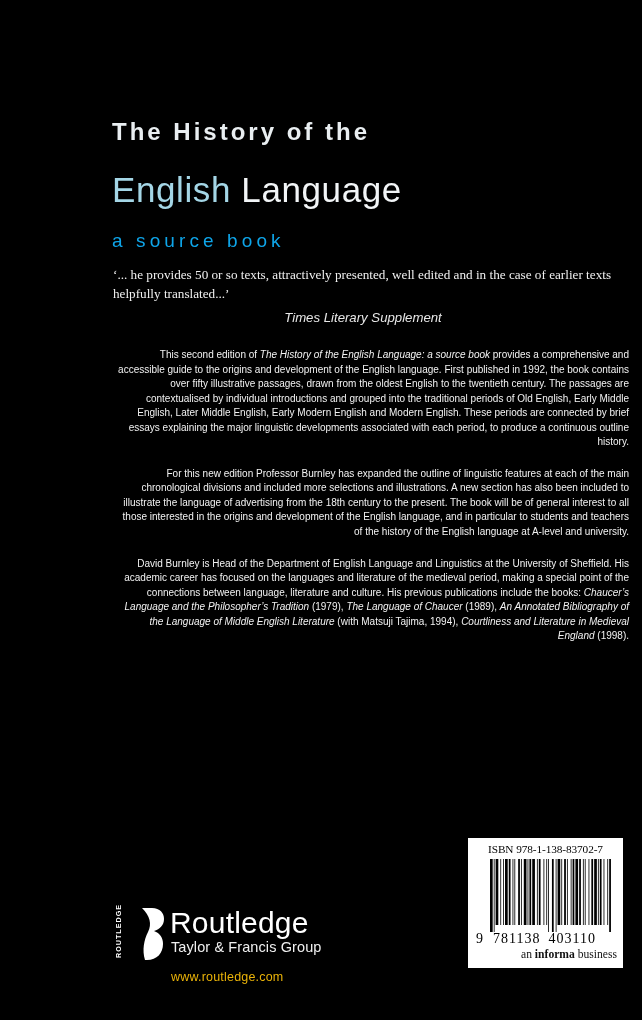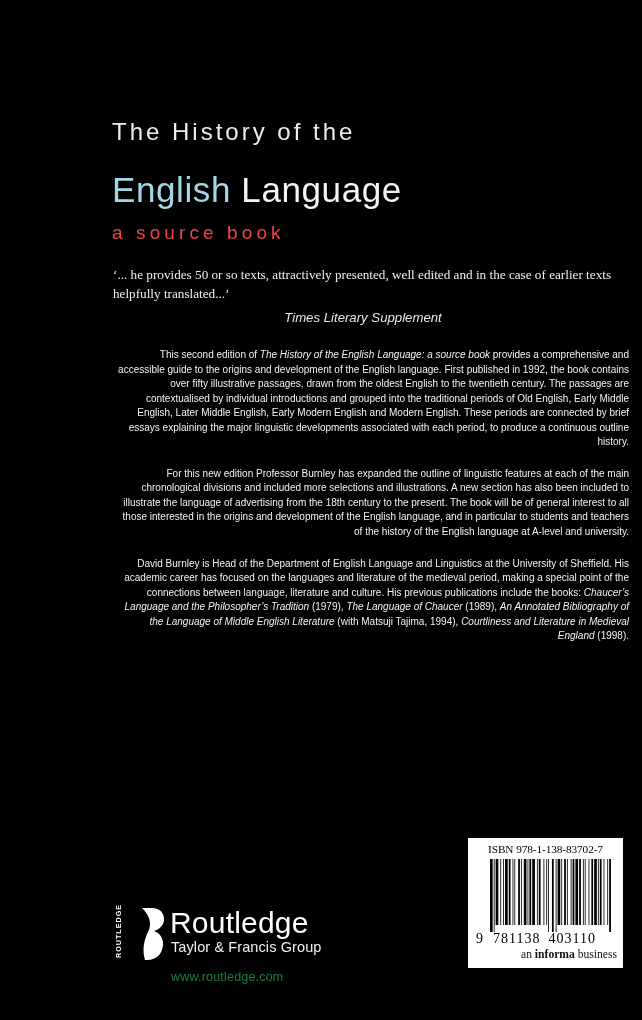--- a/index.html
+++ b/index.html
@@ -30,43 +30,43 @@
   .title-block {
     position: absolute;
     left: 112px;
     top: 118px;
     width: 500px;
   }
   .title-line1 {
     font-size: 24px;
     letter-spacing: 3.0px;
     color: #e9eef1;
-    font-weight: 400;
+    font-weight: 700;
     line-height: 1.15;
     white-space: nowrap;
   }
   .title-line2 {
     font-size: 35px;
     letter-spacing: 0.6px;
     line-height: 1.25;
     margin-top: 22px;
     white-space: nowrap;
     font-weight: 400;
   }
   .title-em {
     color: #a4d6e6;
   }
   .title-rest {
     color: #f2f5f7;
   }
   .title-sub {
     font-size: 19px;
     letter-spacing: 4.1px;
-    color: #ef4444;
-    margin-top: 11px;
+    color: #0ea5e9;
+    margin-top: 19px;
     font-weight: 400;
     white-space: nowrap;
   }
 
   
   .review {
     position: absolute;
     left: 113px;
     top: 266px;
     width: 500px;
@@ -161,21 +161,21 @@
     font-size: 14.5px;
     color: #f0f0f0;
     letter-spacing: 0.1px;
     font-weight: 400;
   }
   .rt-url {
     position: absolute;
     left: 59px;
     top: 62px;
     font-size: 12.5px;
-    color: #15803d;
+    color: #eab308;
     letter-spacing: 0.2px;
   }
 
   
   .barcode-box {
     position: absolute;
     left: 468px;
     top: 838px;
     width: 155px;
     height: 130px;

